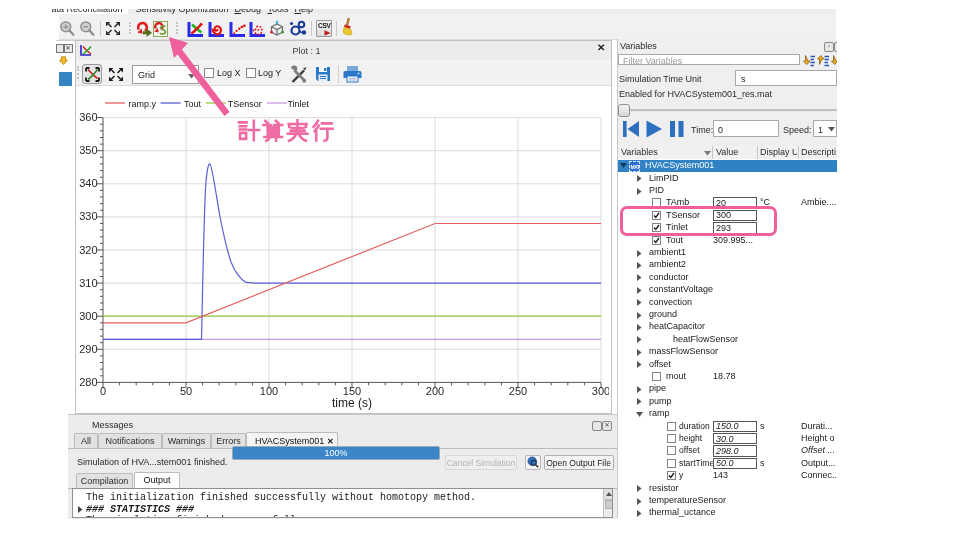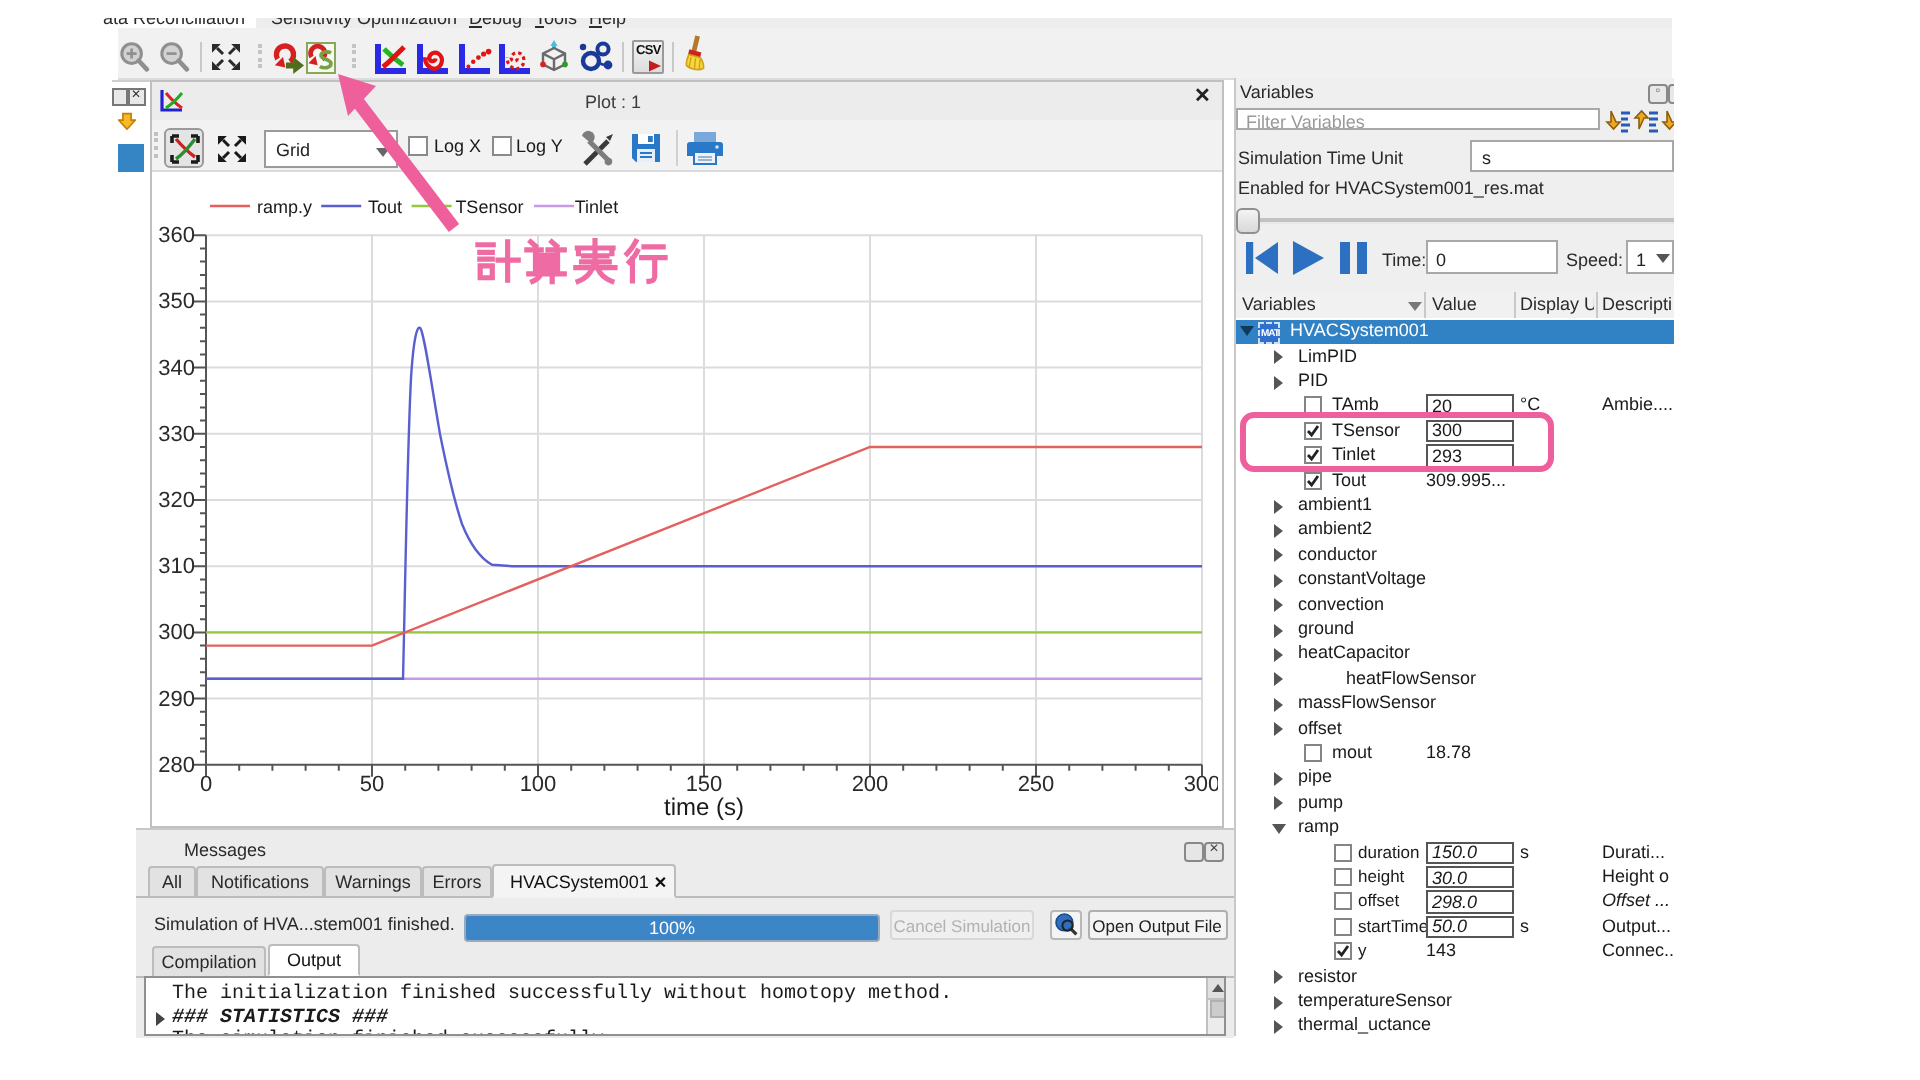--- a/index.html
+++ b/index.html
@@ -417,21 +417,21 @@
     <div class="abs" style="left:8px;top:5px;font-size:9px;color:#2a2a2a;padding-left:16px;">Messages</div>
     <div class="abs" style="left:524px;top:6px;width:8px;height:8px;border:1px solid #888;background:#e6e6e6;border-radius:2px;"></div>
     <div class="abs" style="left:534px;top:6px;width:8px;height:8px;border:1px solid #888;background:#e6e6e6;border-radius:2px;font-size:6px;line-height:7px;text-align:center;color:#444;">✕</div>
     <div class="abs" style="left:0;top:33px;width:549px;height:1px;background:#bcbcbc;"></div>
     <div class="abs" style="left:6px;top:18px;width:24px;height:15px;background:#e2e2e2;border:1px solid #bcbcbc;border-bottom:none;border-radius:2px 2px 0 0;box-sizing:border-box;text-align:center;font-size:9px;color:#2a2a2a;line-height:15px;">All</div>
     <div class="abs" style="left:30px;top:18px;width:64px;height:15px;background:#e2e2e2;border:1px solid #bcbcbc;border-bottom:none;border-radius:2px 2px 0 0;box-sizing:border-box;text-align:center;font-size:9px;color:#2a2a2a;line-height:15px;">Notifications</div>
     <div class="abs" style="left:94px;top:18px;width:49px;height:15px;background:#e2e2e2;border:1px solid #bcbcbc;border-bottom:none;border-radius:2px 2px 0 0;box-sizing:border-box;text-align:center;font-size:9px;color:#2a2a2a;line-height:15px;">Warnings</div>
     <div class="abs" style="left:143px;top:18px;width:35px;height:15px;background:#e2e2e2;border:1px solid #bcbcbc;border-bottom:none;border-radius:2px 2px 0 0;box-sizing:border-box;text-align:center;font-size:9px;color:#2a2a2a;line-height:15px;">Errors</div>
     <div class="abs" style="left:178px;top:17px;width:92px;height:17px;background:#f4f4f4;border:1px solid #bcbcbc;border-bottom:1px solid #f4f4f4;border-radius:2px 2px 0 0;box-sizing:border-box;font-size:9px;color:#111;line-height:16px;"><span style="margin-left:8px;">HVACSystem001</span> <span style="font-weight:bold;font-size:8px;">✕</span></div>
     <div class="abs" style="left:9px;top:42px;font-size:9px;color:#2a2a2a;">Simulation of HVA...stem001 finished.</div>
-    <div class="abs" style="left:164px;top:42px;width:208px;height:14px;background:#3c86c8;border:1px solid #98aabc;border-radius:2px;box-sizing:border-box;text-align:center;font-size:9px;color:#fff;line-height:13px;">100%</div>
+    <div class="abs" style="left:164px;top:31px;width:208px;height:14px;background:#3c86c8;border:1px solid #98aabc;border-radius:2px;box-sizing:border-box;text-align:center;font-size:9px;color:#fff;line-height:13px;">100%</div>
     <div class="abs" style="left:377px;top:40px;width:72px;height:15px;background:#efefef;border:1px solid #d8d8d8;border-radius:2px;box-sizing:border-box;text-align:center;font-size:8.5px;color:#b2b2b2;line-height:14px;white-space:nowrap;overflow:hidden;">Cancel Simulation</div>
     <div class="abs" style="left:457px;top:39.5px;width:16px;height:15.5px;background:#f4f4f4;border:1px solid #b8b8b8;border-radius:2px;box-sizing:border-box;"></div>
     <svg class="abs" style="left:459px;top:41px" width="12" height="12" viewBox="0 0 12 12">
       <circle cx="5.2" cy="5.2" r="4.2" fill="#2d6fc0" stroke="#1a4a8a" stroke-width="0.8"></circle>
       <path d="M8.2 8.2l3 3" stroke="#333" stroke-width="1.6"></path>
       <circle cx="6.8" cy="6.8" r="2.6" fill="none" stroke="#222" stroke-width="1"></circle>
     </svg>
     <div class="abs" style="left:475.5px;top:39.5px;width:70px;height:15px;background:#f4f4f4;border:1px solid #b0b0b0;border-radius:2px;box-sizing:border-box;text-align:center;font-size:8.5px;color:#222;line-height:14px;">Open Output File</div>
     <div class="abs" style="left:0;top:72.5px;width:549px;height:1px;background:#bcbcbc;"></div>
     <div class="abs" style="left:8px;top:58px;width:57px;height:15px;background:#e2e2e2;border:1px solid #bcbcbc;border-bottom:none;border-radius:2px 2px 0 0;box-sizing:border-box;text-align:center;font-size:9px;color:#2a2a2a;line-height:14px;">Compilation</div>

